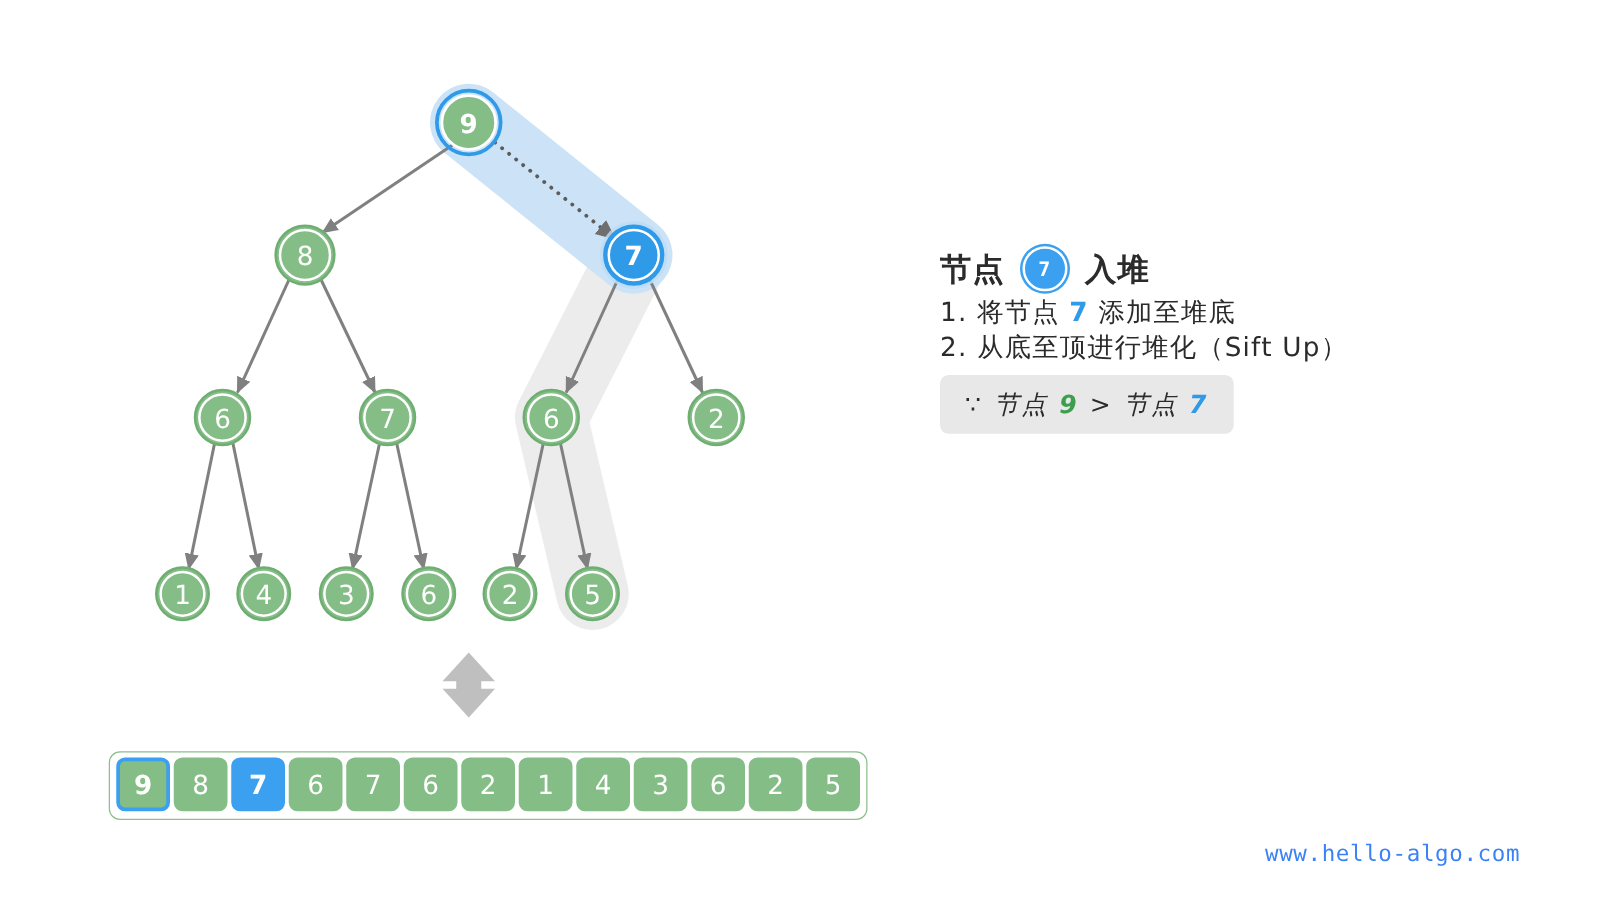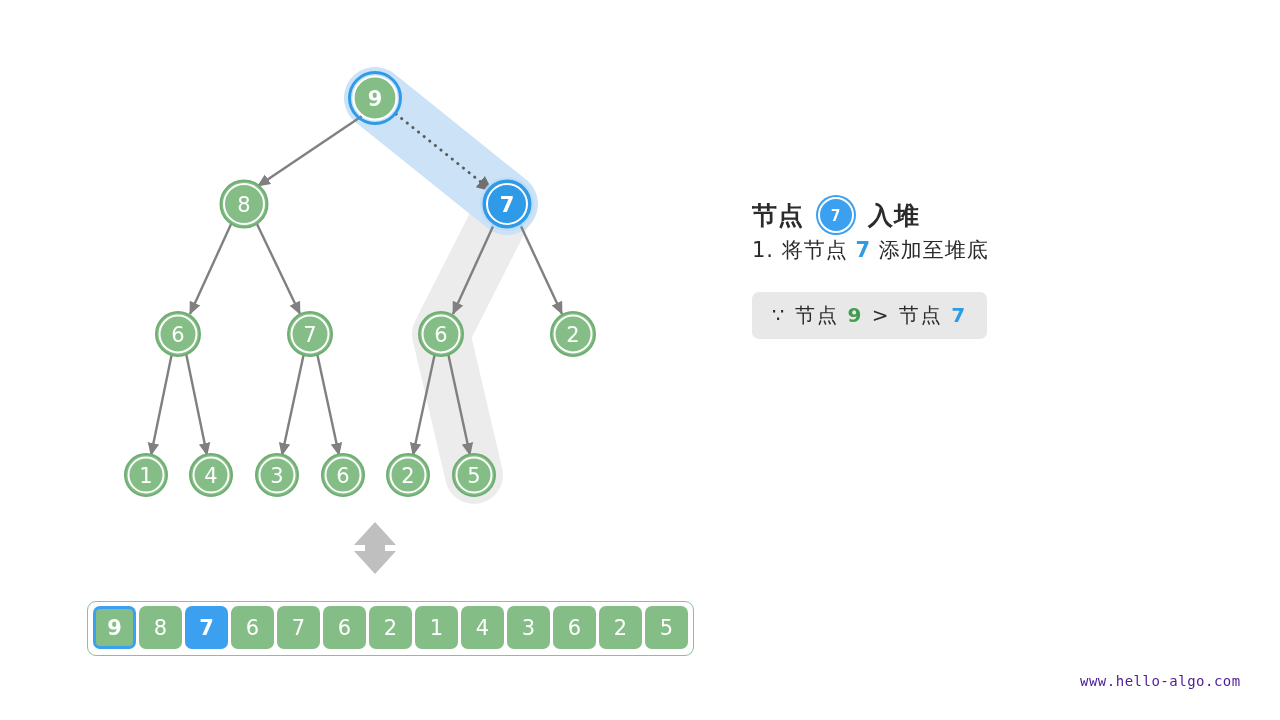--- a/index.html
+++ b/index.html
@@ -66,28 +66,29 @@
     letter-spacing: 1px;
     font-family: "DejaVu Sans", "Liberation Sans", sans-serif;
     white-space: nowrap;
   }
   #panel .step-line .num-blue {
     color: #2f9ae8;
     font-weight: bold;
   }
   #panel .reason-box {
     display: inline-block;
-    margin-top: 28px;
+    margin-top: 8px;
     background: #e8e8e8;
     border-radius: 7px;
     padding: 10px 20px;
     font-size: 20px;
     color: #2b2b2b;
     letter-spacing: 2px;
     white-space: nowrap;
+    font-style: italic;
   }
   #panel .reason-box .g { color: #3e9e4e; font-weight: bold; }
   #panel .reason-box .b { color: #2f9ae8; font-weight: bold; }
   #panel .reason-box .op { color: #2b2b2b; }
 
   
   #step-badge {
     position: absolute;
     left: 1083px;
     top: 601px;
@@ -100,25 +101,25 @@
     justify-content: center;
     font-family: "DejaVu Sans Mono", "Liberation Mono", monospace;
     font-size: 23px;
     font-weight: bold;
     color: #8a8a8a;
     letter-spacing: 2px;
     background: #fff;
   }
   #watermark {
     position: absolute;
-    left: 1080px;
+    left: 1012px;
     top: 673px;
     font-family: "DejaVu Sans Mono", "Liberation Mono", monospace;
-    font-size: 14px;
-    color: #4c1d95;
+    font-size: 18px;
+    color: #3b82f6;
     letter-spacing: 0.5px;
   }
 
   
   #array-wrap {
     position: absolute;
     left: 87px;
     top: 601px;
     height: 55px;
     box-sizing: border-box;
@@ -307,20 +308,24 @@
       <span>入堆</span>
     </div>
 
     <div class="step-line">
       <span>1.</span>
       <span>将节点</span>
       <span class="num-blue">7</span>
       <span>添加至堆底</span>
     </div>
 
+    <div class="step-line">
+      <span>2.</span>
+      <span>从底至顶进行堆化（Sift Up）</span>
+    </div>
 
     <div class="reason-box">
       <span>∵</span>
       <span>节点</span>
       <span class="g">9</span>
       <span class="op">&gt;</span>
       <span>节点</span>
       <span class="b">7</span>
     </div>
   </div>

